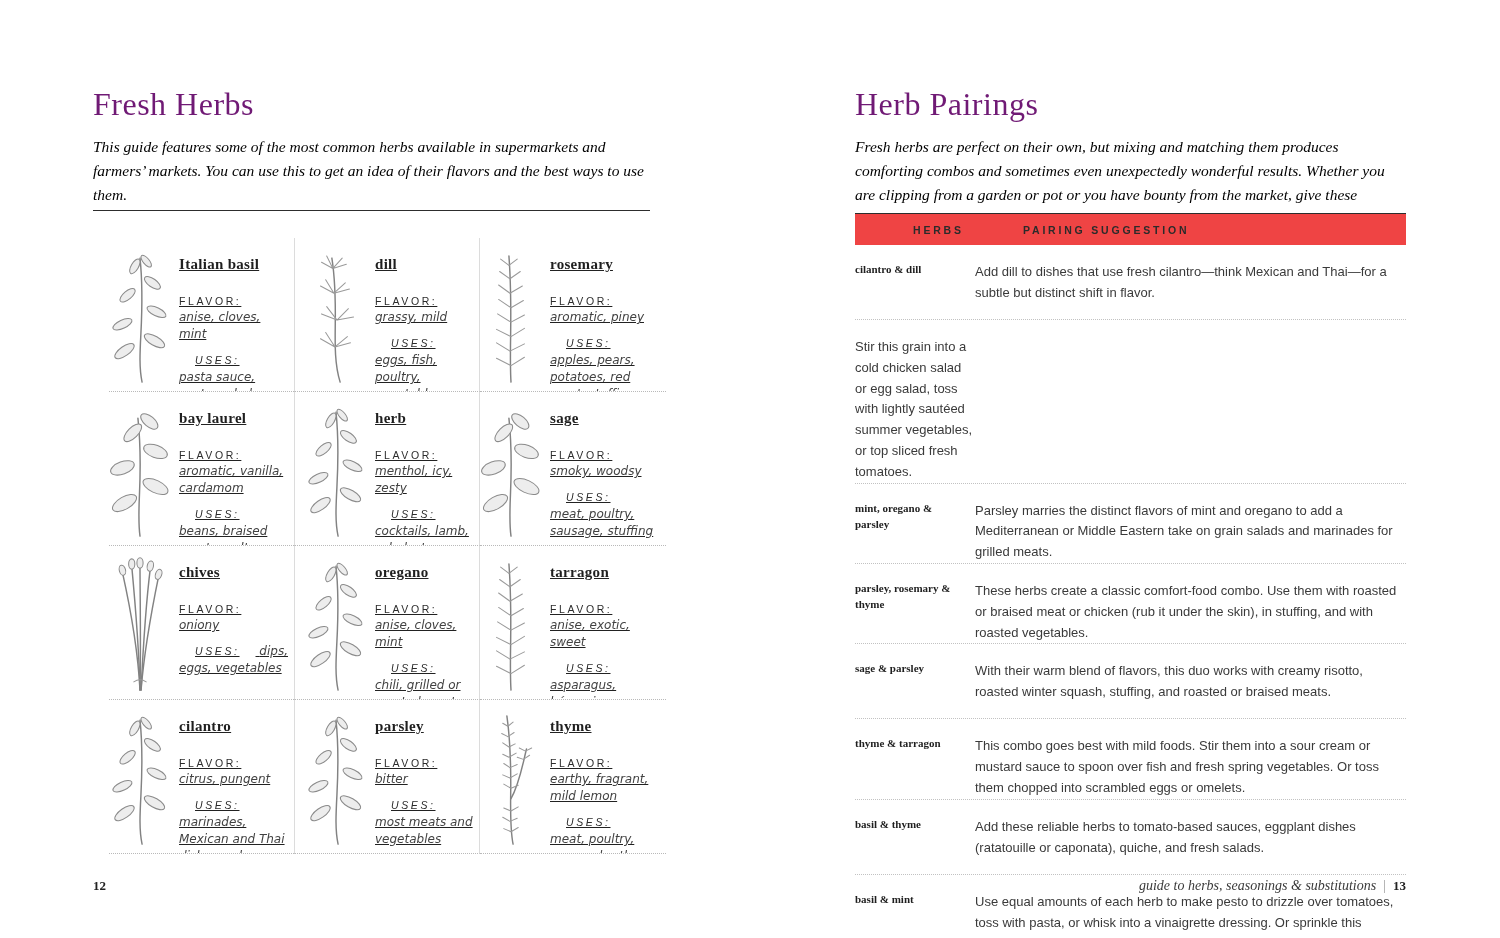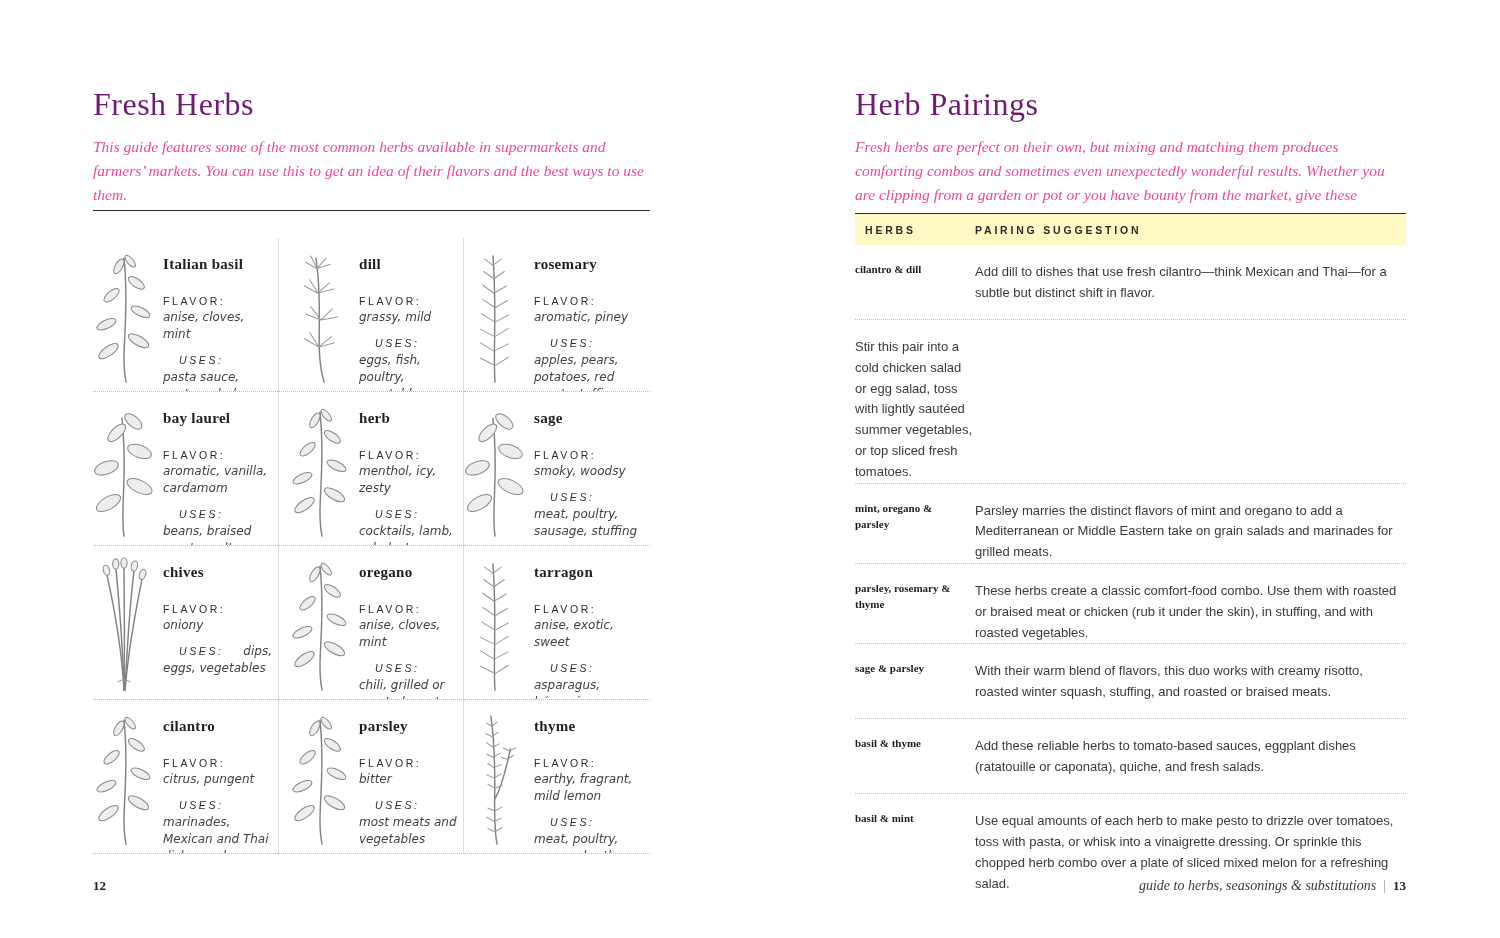--- a/index.html
+++ b/index.html
@@ -7,46 +7,46 @@
               font-family:"Liberation Serif", serif; color:#222; }
   .spread { position:relative; width:1500px; height:938px; background:#fff; }
 
   
   .page-left  { position:absolute; left:93px;  top:0; width:557px; height:938px; }
   .page-right { position:absolute; left:855px; top:0; width:551px; height:938px; }
 
   .page-title { position:absolute; top:86px; font-size:32px; font-weight:400;
                 letter-spacing:0.5px; color:#701a75; }
   .page-intro { position:absolute; top:135px; width:100%; font-style:italic;
-                font-size:15.5px; line-height:1.55; color:#ec4899; }
+                font-size:15.5px; line-height:1.55; color:#000000; }
   .rule { position:absolute; left:0; width:100%; border-top:1.6px solid #2d2d2d; }
 
-  .herb-grid { position:absolute; top:238px; left:0; width:557px;
-               display:grid; grid-template-columns:185px 186px 186px; }
+  .herb-grid { position:absolute; top:238px; left:16px; width:557px;
+               display:grid; grid-template-columns:185px 186px 186px;text-decoration:underline; }
   .herb-cell { display:flex; padding:10px 6px 0 0; height:154px;
                border-bottom:1px dotted #b9b9b9; overflow:hidden; }
   .herb-cell.mid { border-left:1px solid #dcdcdc; border-right:1px solid #dcdcdc;
                    padding-left:10px;justify-content:flex-end; }
   .sprig { width:62px; height:138px; flex:0 0 62px; margin-right:8px; }
   .herb-text { flex:1; padding-top:8px; }
   .herb-name { font-size:15px; font-weight:700; color:#1f1f1f; letter-spacing:0.3px;
                margin-bottom:4px; }
   .lab { font-family:"Liberation Sans", sans-serif; font-size:10.5px;
          letter-spacing:2.6px; color:#2c2c2c; margin-top:22px; margin-bottom:2px; }
   .lab.inline { display:inline; margin:16px; }
   .val { font-family:"DejaVu Sans", sans-serif; font-style:italic; font-size:12px;
          color:#424242; line-height:1.42; }
   .uses-block { margin-top:9px; }
 
   .page-num { position:absolute; top:878px; font-size:13px; font-weight:700; color:#222; }
 
   
   .pair-band { position:absolute; top:213px; left:0; width:551px; height:32px;
-               background:#fef9c3; border-top:1.8px solid #2d2d2d;
-               display:grid; grid-template-columns:120px 1fr; align-items:center; }
+               background:#ef4444; border-top:1.8px solid #2d2d2d;
+               display:grid; grid-template-columns:120px 1fr; align-items:center;padding-left:48px; }
   .band-label { font-family:"Liberation Sans", sans-serif; font-size:10.5px;
                 font-weight:700; letter-spacing:2.8px; color:#2b2b2b; }
   .band-label.first { padding-left:10px; }
 
   .pair-rows { position:absolute; top:245px; left:0; width:551px; }
   .pair-row { display:grid; grid-template-columns:120px 1fr; padding-top:17px;
               min-height:75px; border-bottom:1px dotted #c2c2c2; }
   .pair-row:last-child { border-bottom:none; }
   .pair-term { font-size:11px; font-weight:700; color:#1f1f1f; line-height:1.45;
                padding-right:10px; }
@@ -294,33 +294,37 @@
       <div class="band-label first">HERBS</div>
       <div class="band-label">PAIRING SUGGESTION</div>
     </div>
 
     <div class="pair-rows">
       <div class="pair-row">
         <div class="pair-term">cilantro &amp; dill</div>
         <div class="pair-desc">Add dill to dishes that use fresh cilantro—think Mexican and Thai—for a subtle but distinct shift in flavor.</div>
       </div>
       <div class="pair-row">
-        <div class="pair-desc">Stir this pair into a cold chicken salad or egg salad, toss with lightly sautéed summer vegetables, or top sliced fresh tomatoes.</div>
+        <div class="pair-desc">Stir this grain into a cold chicken salad or egg salad, toss with lightly sautéed summer vegetables, or top sliced fresh tomatoes.</div>
       </div>
       <div class="pair-row">
         <div class="pair-term">mint, oregano &amp; parsley</div>
         <div class="pair-desc">Parsley marries the distinct flavors of mint and oregano to add a Mediterranean or Middle Eastern take on grain salads and marinades for grilled meats.</div>
       </div>
       <div class="pair-row">
         <div class="pair-term">parsley, rosemary &amp; thyme</div>
         <div class="pair-desc">These herbs create a classic comfort-food combo. Use them with roasted or braised meat or chicken (rub it under the skin), in stuffing, and with roasted vegetables.</div>
       </div>
       <div class="pair-row">
         <div class="pair-term">sage &amp; parsley</div>
         <div class="pair-desc">With their warm blend of flavors, this duo works with creamy risotto, roasted winter squash, stuffing, and roasted or braised meats.</div>
+      </div>
+      <div class="pair-row">
+        <div class="pair-term">thyme &amp; tarragon</div>
+        <div class="pair-desc">This combo goes best with mild foods. Stir them into a sour cream or mustard sauce to spoon over fish and fresh spring vegetables. Or toss them chopped into scrambled eggs or omelets.</div>
       </div>
       <div class="pair-row">
         <div class="pair-term">basil &amp; thyme</div>
         <div class="pair-desc">Add these reliable herbs to tomato-based sauces, eggplant dishes (ratatouille or caponata), quiche, and fresh salads.</div>
       </div>
       <div class="pair-row">
         <div class="pair-term">basil &amp; mint</div>
         <div class="pair-desc">Use equal amounts of each herb to make pesto to drizzle over tomatoes, toss with pasta, or whisk into a vinaigrette dressing. Or sprinkle this chopped herb combo over a plate of sliced mixed melon for a refreshing salad.</div>
       </div>
     </div>

